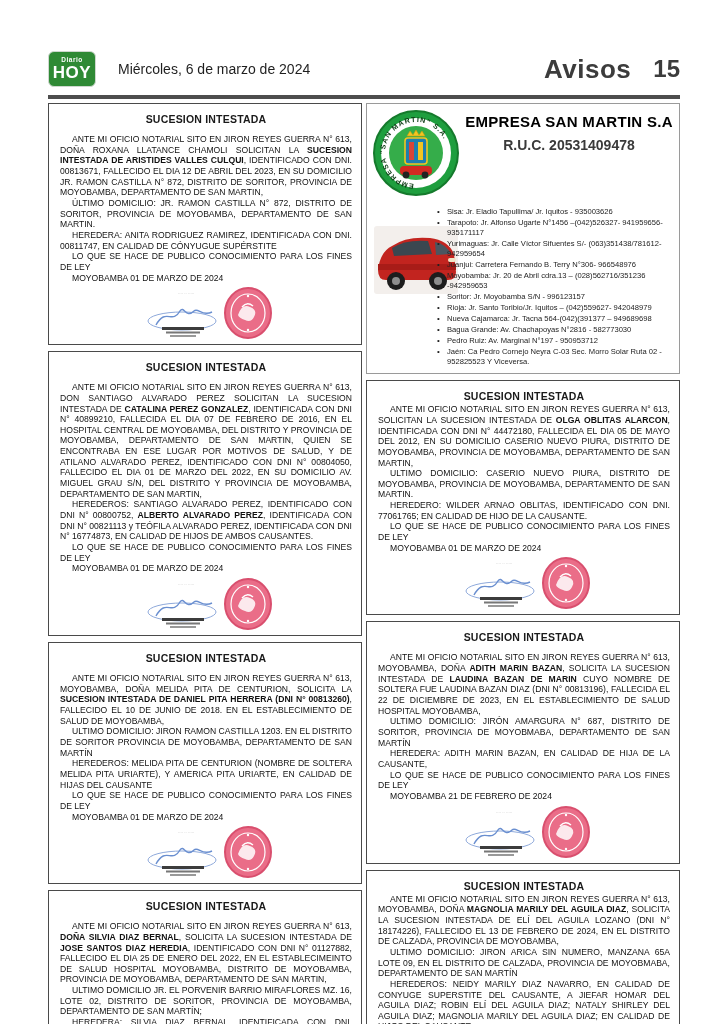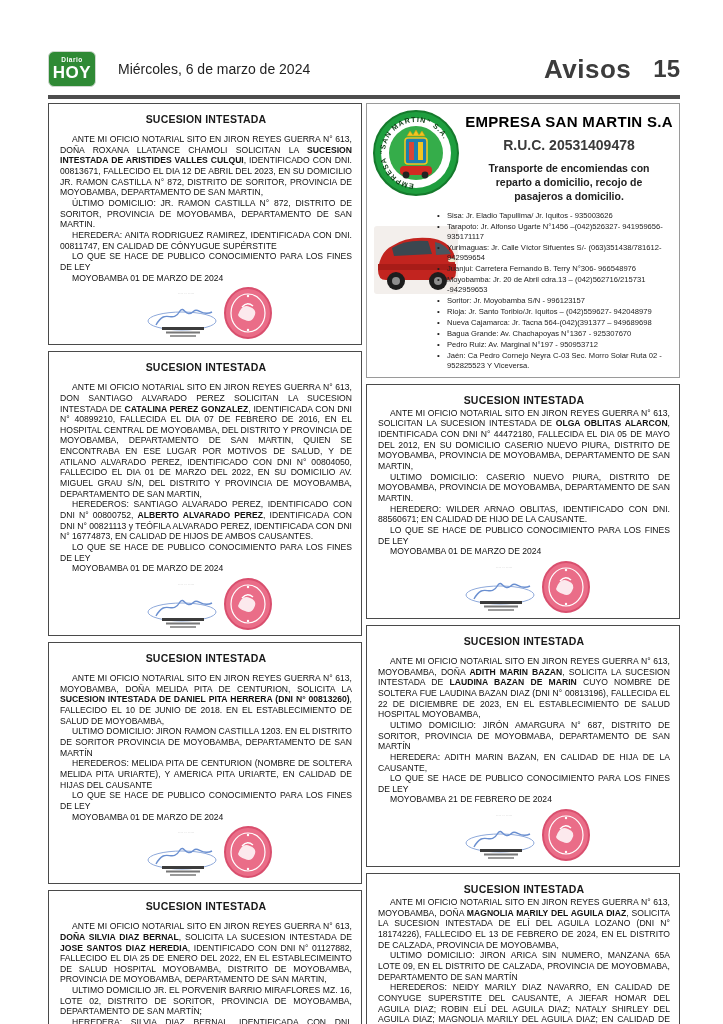--- a/index.html
+++ b/index.html
@@ -211,33 +211,32 @@
               <circle cx="33" cy="65" r="3.4" fill="#222"></circle>
               <circle cx="52" cy="65" r="3.4" fill="#222"></circle>
             </svg>
           </div>
           <div class="txt">
             <div class="adcompany">EMPRESA SAN MARTIN S.A</div>
             <div class="adruc">
               <span>R.U.C.</span>
               <span>20531409478</span>
             </div>
-            <div class="adtag">Transporte de encomiendas con reparto a domicilio, recojo de pasajeros a domicilio.</div>
           </div>
         </div>
         <ul class="adlist">
             <li>Sisa: Jr. Eladio Tapullima/ Jr. Iquitos - 935003626</li>
             <li>Tarapoto: Jr. Alfonso Ugarte N°1456 –(042)526327- 941959656- 935171117</li>
             <li>Yurimaguas: Jr. Calle Víctor Sifuentes S/- (063)351438/781612-942959654</li>
             <li>Juanjui: Carretera Fernando B. Terry N°306- 966548976</li>
-            <li>Moyobamba: Jr. 20 de Abril cdra.13 – (042)562716/215731 -942959653</li>
+            <li>Moyobamba: Jr. 20 de Abril cdra.13 – (028)562716/351236 -942959653</li>
             <li>Soritor: Jr. Moyobamba S/N - 996123157</li>
             <li>Rioja: Jr. Santo Toribio/Jr. Iquitos – (042)559627- 942048979</li>
             <li>Nueva Cajamarca: Jr. Tacna 564-(042)(391377 – 949689698</li>
-            <li>Bagua Grande: Av. Chachapoyas N°1367 - 925307670</li>
+            <li>Bagua Grande: Av. Chachapoyas N°2816 - 582773030</li>
             <li>Pedro Ruiz: Av. Marginal N°197 - 950953712</li>
             <li>Jaén: Ca Pedro Cornejo Neyra C-03 Sec. Morro Solar Ruta 02 - 952825523 Y Viceversa.</li>
           </ul>
         <div class="adcar">
           <svg width="88" height="72" viewBox="0 0 88 72">
             <rect x="2" y="2" width="84" height="68" rx="3" fill="#f3efec"></rect>
             <path d="M6 46 Q8 28 20 22 Q34 12 58 14 Q76 16 82 30 L84 48 Q84 56 76 56 L14 56 Q6 56 6 46 Z" fill="#c2241f"></path>
             <path d="M20 24 Q34 15 56 17 L60 30 L22 32 Z" fill="#3b4750"></path>
             <path d="M63 18 Q74 20 79 30 L64 31 Z" fill="#4a5660"></path>
             <rect x="6" y="40" width="78" height="6" fill="#a81c18"></rect>
@@ -248,21 +247,21 @@
             <rect x="76" y="34" width="8" height="4" rx="2" fill="#f0e6c8"></rect>
           </svg>
         </div>
       </div>
 
       <article class="notice tight" style="min-height:187px">
         <h3>SUCESION INTESTADA</h3>
         <div class="nbody">
             <p>ANTE MI OFICIO NOTARIAL SITO EN JIRON REYES GUERRA N° 613, SOLICITAN LA SUCESION INTESTADA DE <b>OLGA OBLITAS ALARCON</b>, IDENTIFICADA CON DNI N° 44472180, FALLECIDA EL DIA 05 DE MAYO DEL 2012, EN SU DOMICILIO CASERIO NUEVO PIURA, DISTRITO DE MOYOBAMBA, PROVINCIA DE MOYOBAMBA, DEPARTAMENTO DE SAN MARTIN,</p>
             <p>ULTIMO DOMICILIO: CASERIO NUEVO PIURA, DISTRITO DE MOYOBAMBA, PROVINCIA DE MOYOBAMBA, DEPARTAMENTO DE SAN MARTIN.</p>
-            <p>HEREDERO: WILDER ARNAO OBLITAS, IDENTIFICADO CON DNI. 88560671; EN CALIDAD DE HIJO DE LA CAUSANTE.</p>
+            <p>HEREDERO: WILDER ARNAO OBLITAS, IDENTIFICADO CON DNI. 77061765; EN CALIDAD DE HIJO DE LA CAUSANTE.</p>
             <p>LO QUE SE HACE DE PUBLICO CONOCIMIENTO PARA LOS FINES DE LEY</p>
             <p>MOYOBAMBA 01  DE MARZO DE 2024</p>
           </div>
         <div class="stamp">
 <svg width="160" height="54" viewBox="0 0 160 54">
   <text x="52" y="9" font-size="4.5" fill="#b9b9b9">.... .. .....</text>
   <ellipse cx="56" cy="36" rx="34" ry="9" fill="none" stroke="#8ea9db" stroke-width="1"></ellipse>
   <path d="M30 40 C40 22 46 40 54 26 C58 20 60 34 68 26 C72 22 76 32 86 27" fill="none" stroke="#6a8fd0" stroke-width="1.4"></path>
   <rect x="36" y="42" width="42" height="3" fill="#3c3c3c"></rect>
   <rect x="40" y="46.5" width="34" height="2" fill="#777"></rect>

